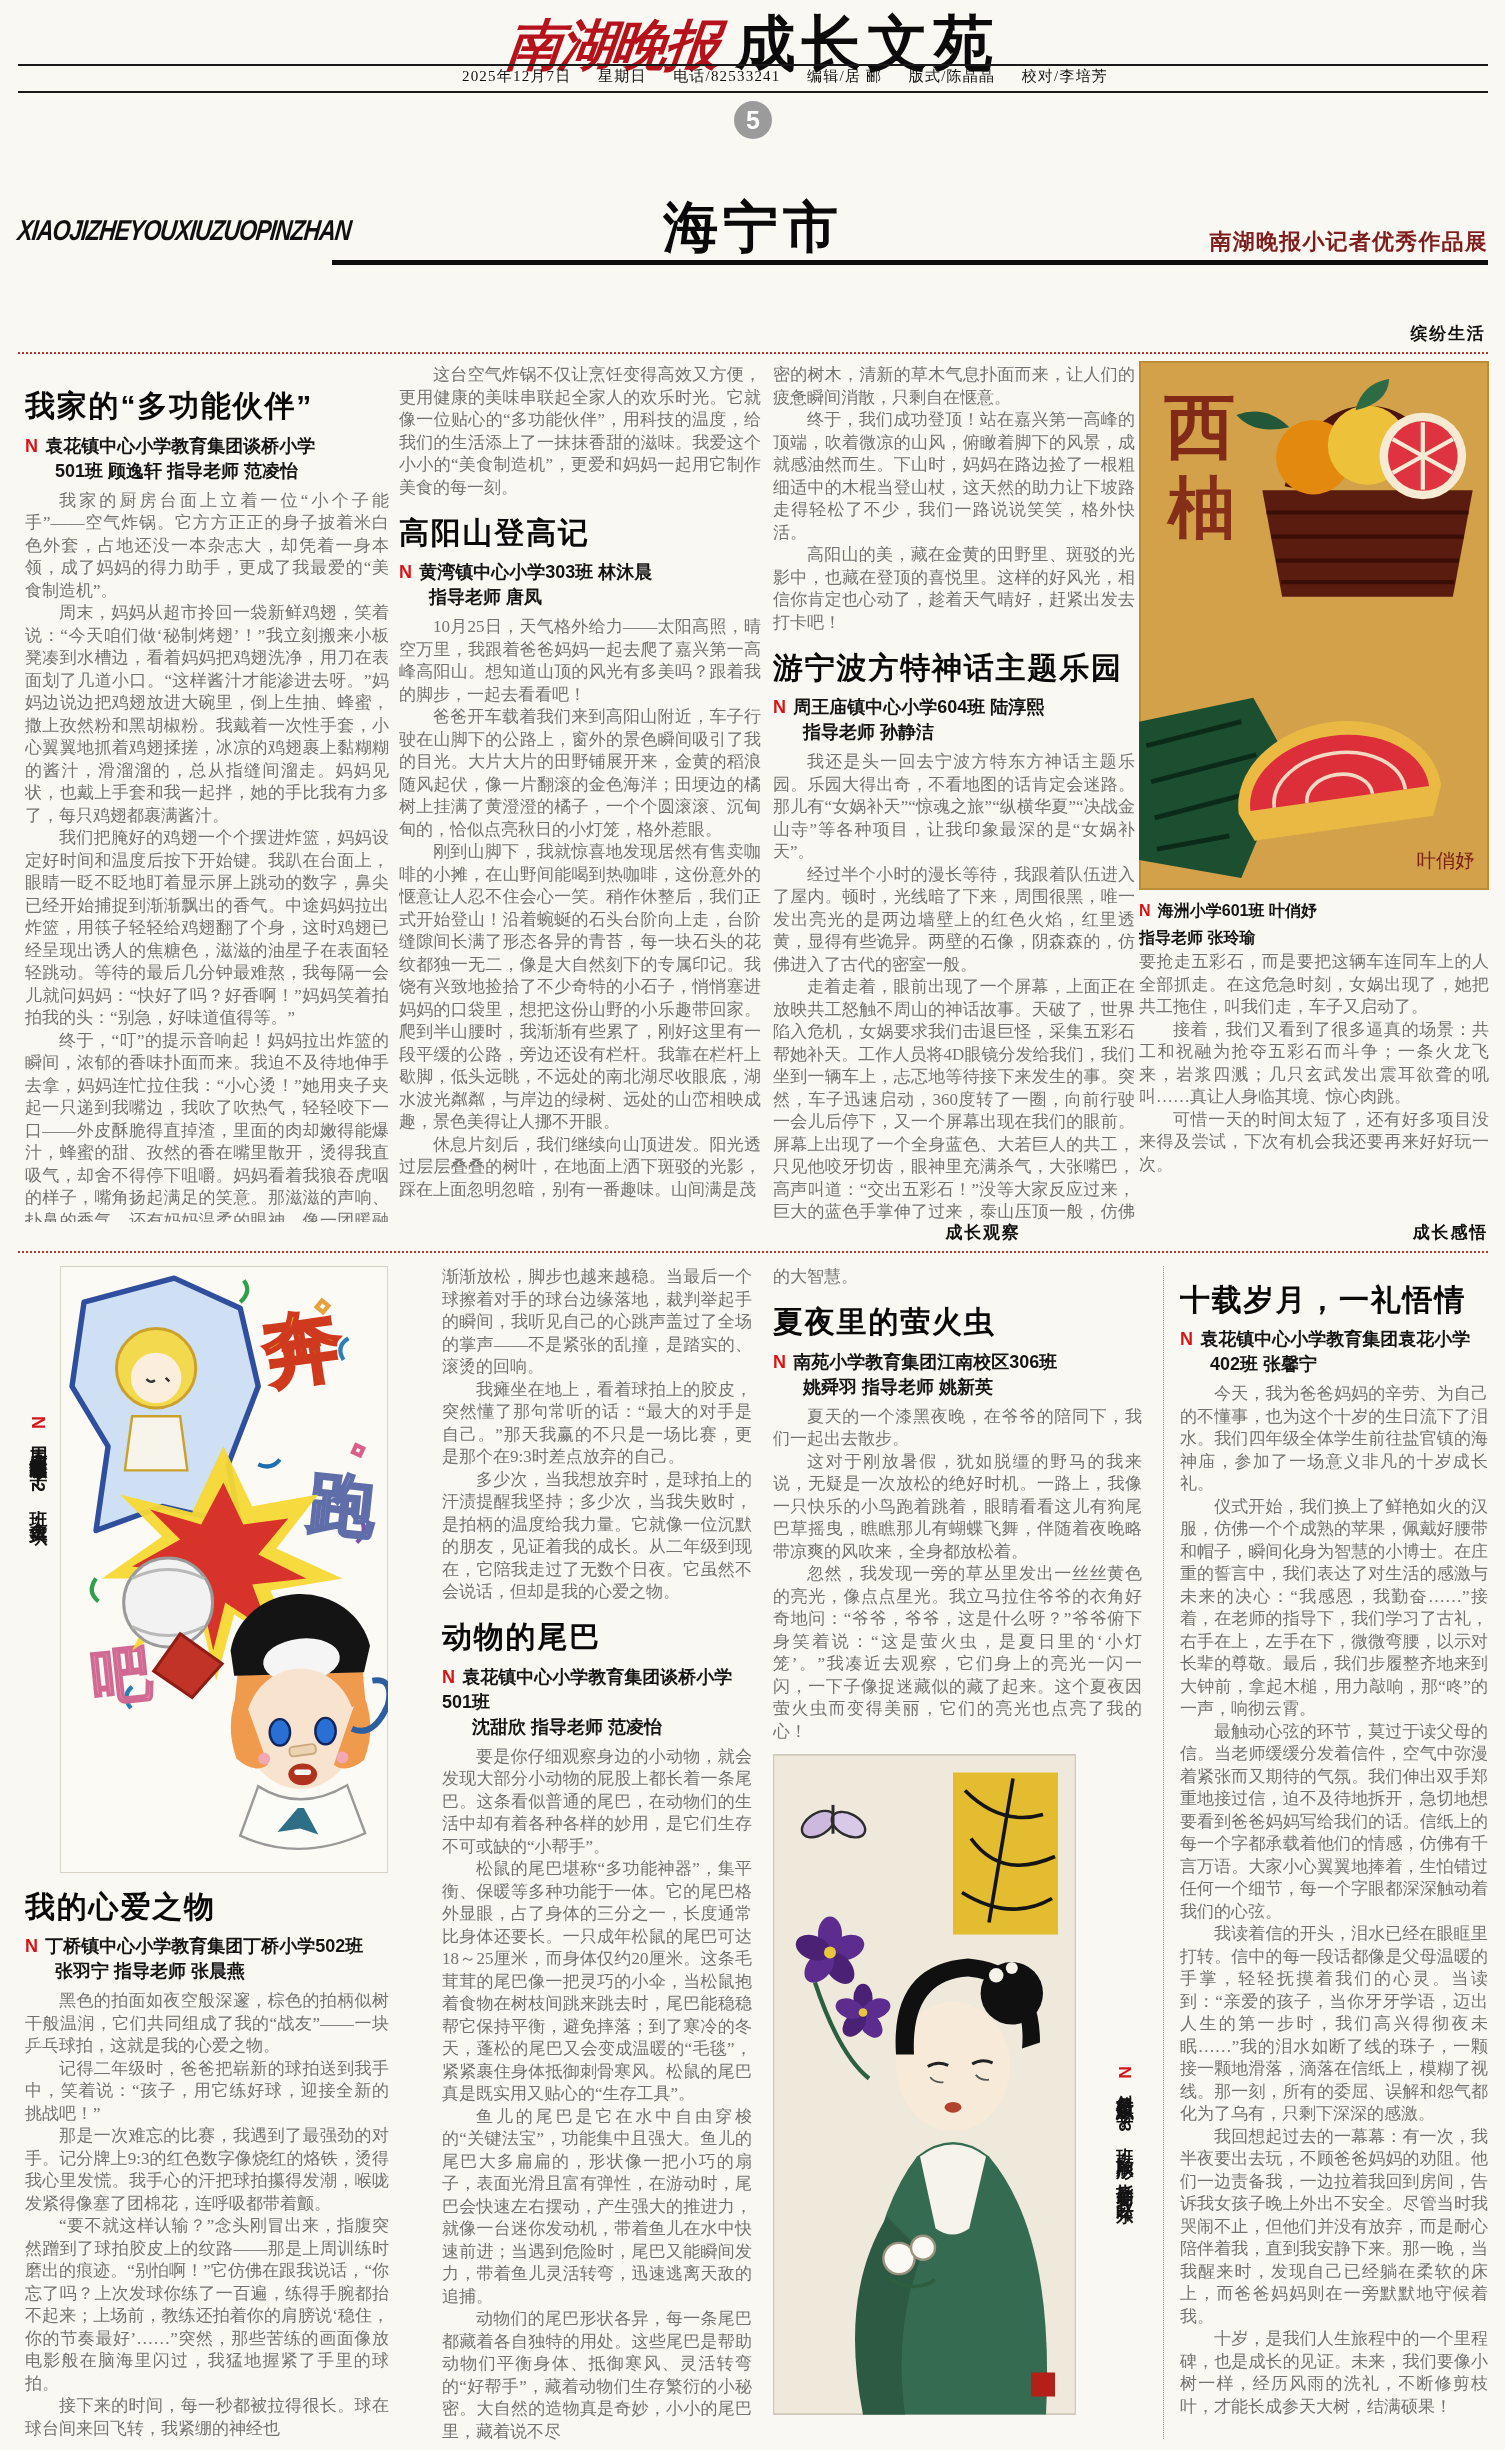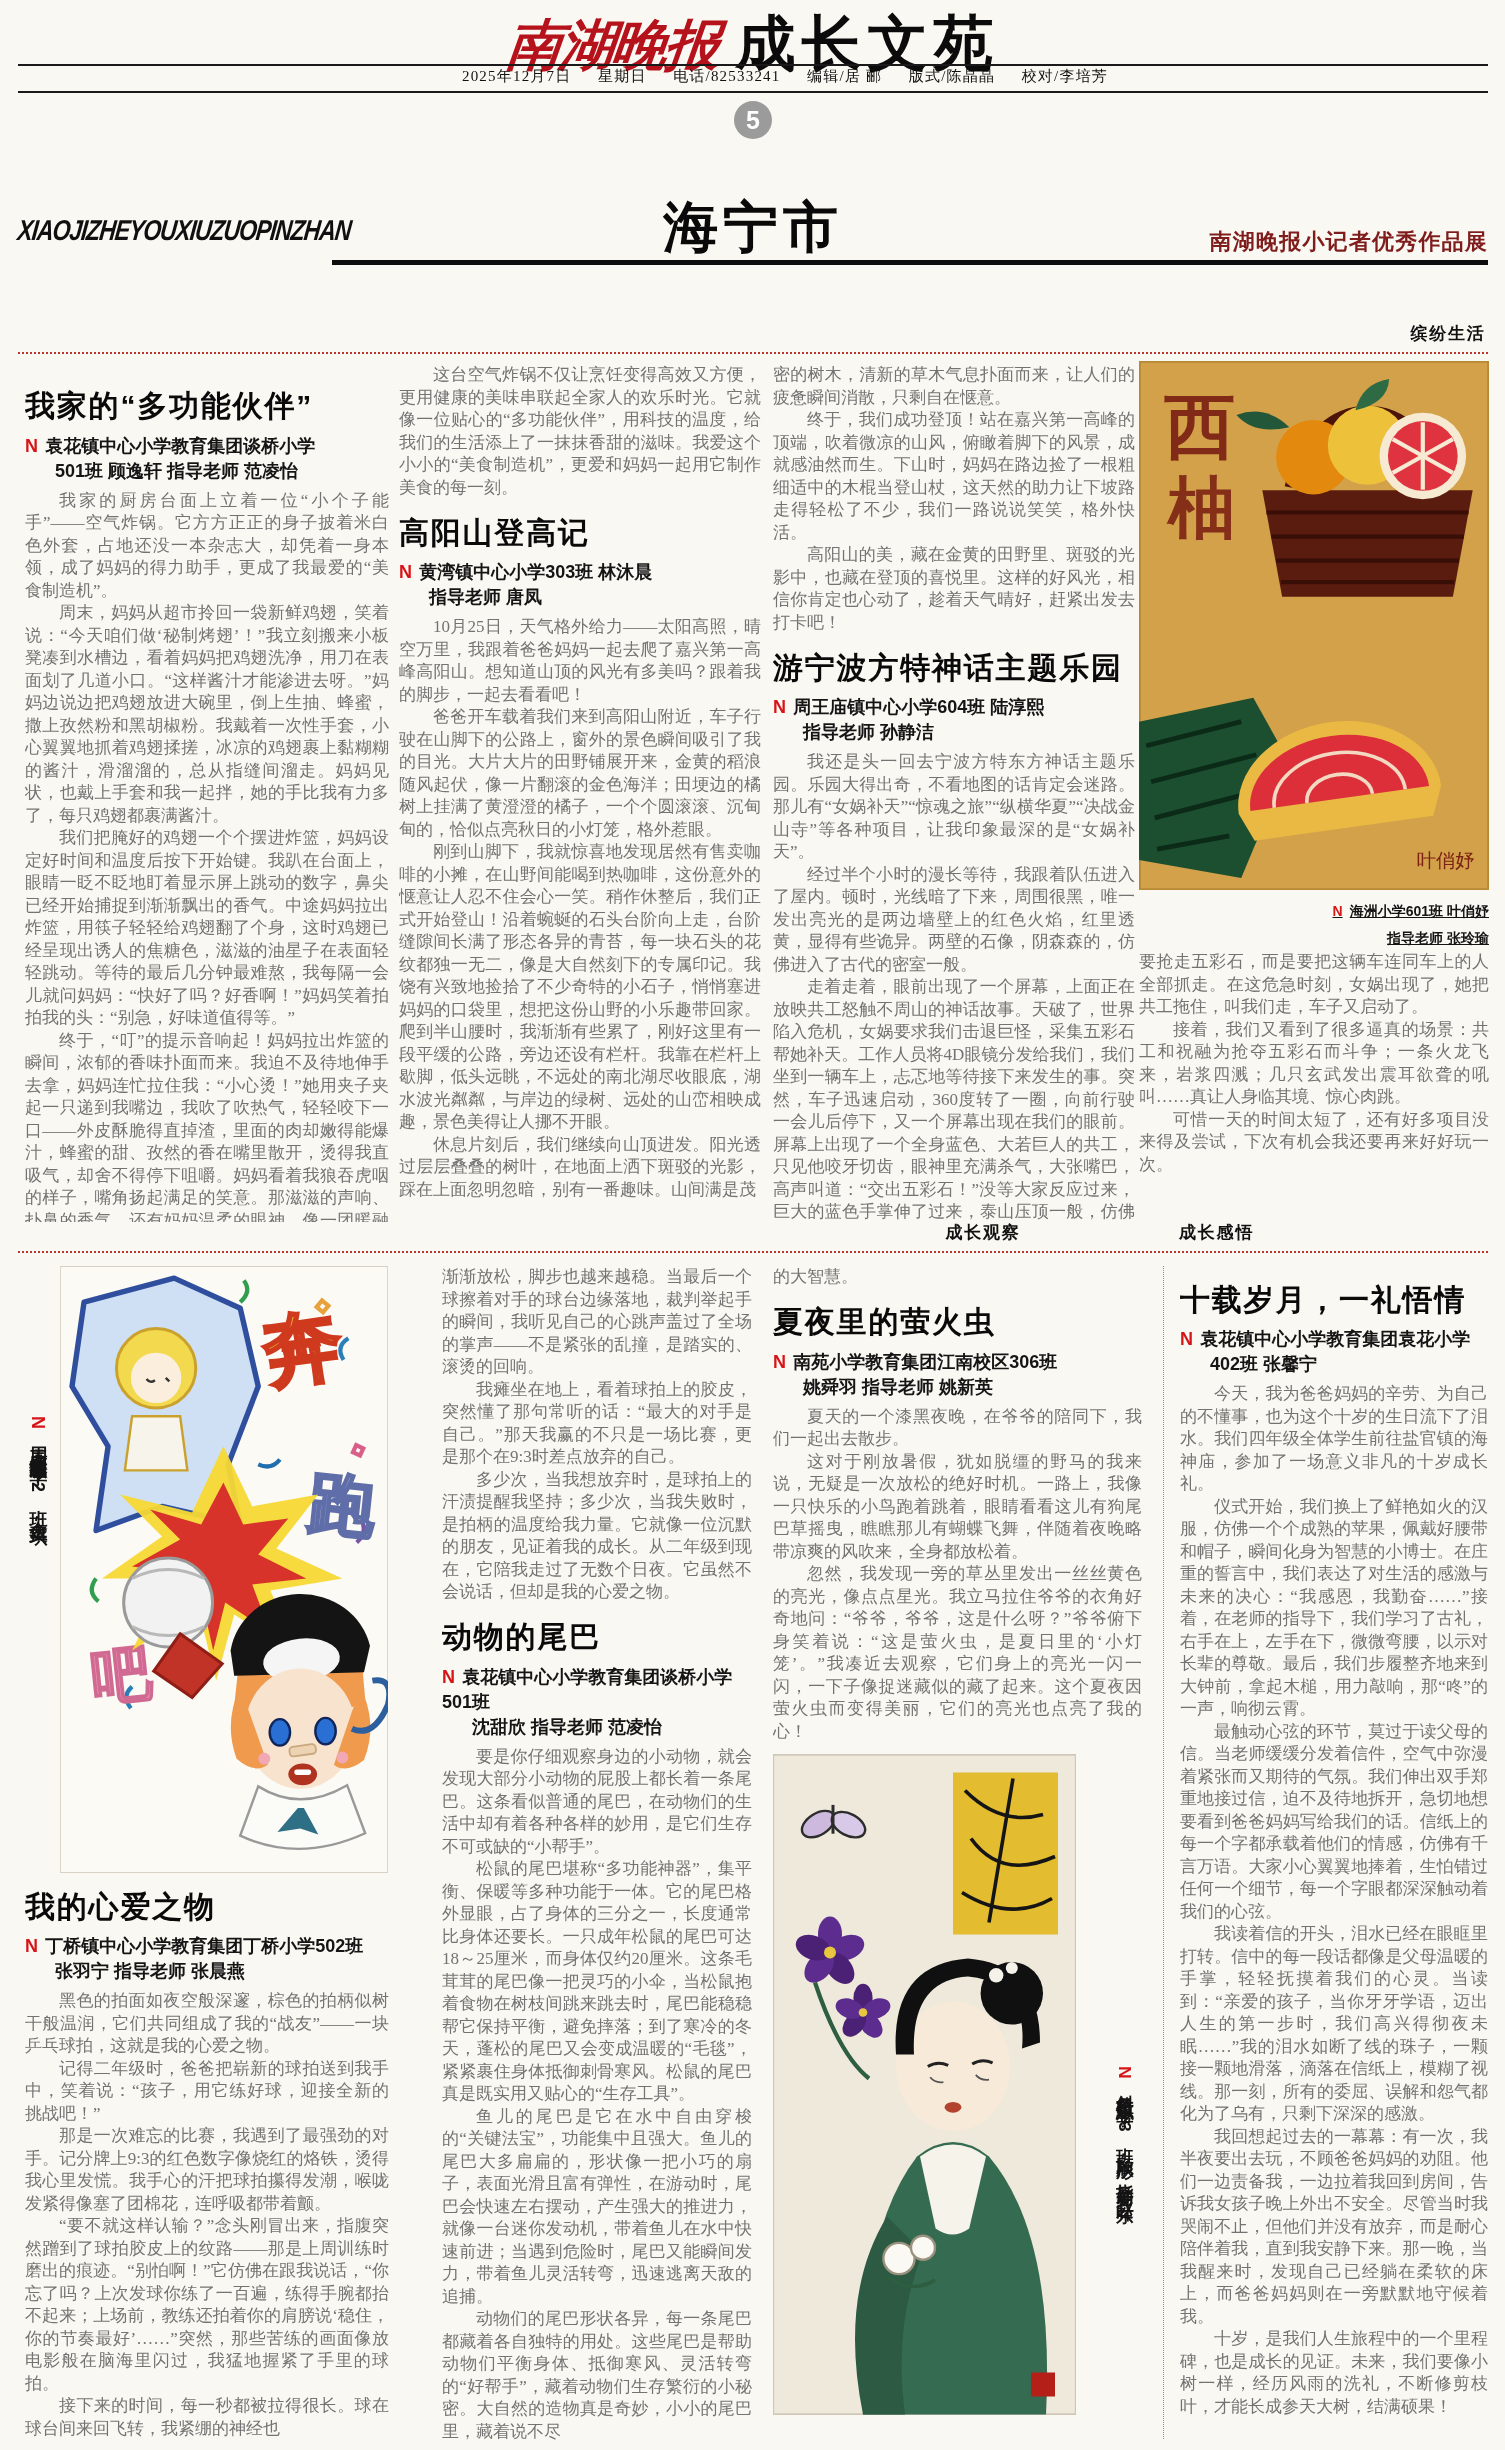--- a/index.html
+++ b/index.html
@@ -25,21 +25,21 @@
         transform-origin:left bottom;color:#101010;white-space:nowrap;}
   .city{position:absolute;top:191px;left:0;width:100%;text-align:center;font-family:"Liberation Sans",sans-serif;
         font-weight:900;font-size:55px;letter-spacing:4.8px;color:#090909;}
   .bsub{position:absolute;top:227px;right:18px;font-family:"Liberation Sans",sans-serif;font-weight:700;
         font-size:22px;color:#7f1d1d;letter-spacing:1.2px;}
   .thickrule{position:absolute;left:332px;right:18px;top:260px;height:4.8px;background:#0d0d0d;}
   .seclabel{position:absolute;font-family:"Liberation Sans",sans-serif;font-weight:700;font-size:17px;
         color:#111;letter-spacing:1.8px;}
   .lab-top{top:322px;right:20.4px;}
   .lab-obs{top:1221px;left:833px;width:300px;text-align:center;}
-  .lab-gan{top:1221px;left:1179px;width:309px;text-align:left;}
+  .lab-gan{top:1221px;left:1179px;width:309px;text-align:right;}
   .dotted{position:absolute;left:18px;right:18px;border-top:2.4px dotted #b8362c;}
   .dot1{top:352px;} .dot2{top:1251px;}
   .vdot{position:absolute;left:1163px;top:1266px;height:1173px;border-left:1.8px dotted #8d8d8d;}
   
   .col{position:absolute;overflow:hidden;}
   .colA{left:25px;top:364px;width:364px;height:858px;}
   .colB{left:399px;top:364px;width:362px;height:858px;}
   .colC{left:773px;top:364px;width:362px;height:858px;}
   .colD{left:1139px;top:361px;width:350px;height:862px;}
   .colE{left:25px;top:1266px;width:364px;height:1177px;}
@@ -48,22 +48,22 @@
   .colH{left:1180px;top:1266px;width:308px;height:1177px;}
   .headline{font-family:"Liberation Sans",sans-serif;font-weight:900;font-size:30px;line-height:1.2;
         color:#0a0a0a;letter-spacing:1.8px;margin:15.6px 0 9.6px 0;}
   .colA .headline{margin-top:24px;}
   .byline{font-family:"Liberation Sans",sans-serif;font-weight:700;font-size:18px;line-height:25px;color:#151515;}
   .byline2{padding-left:30px;}
   .nmark{color:#d61518;font-weight:900;margin-right:7.2px;font-family:"Liberation Sans",sans-serif;}
   .para{font-size:17px;line-height:22.5px;text-align:justify;text-indent:2em;margin:0;color:#737373;}
   .para.noind{text-indent:0;}
   .byline + .para, .byline2 + .para{margin-top:6px;}
-  .art-cap{font-family:"Liberation Sans",sans-serif;font-weight:700;font-size:14px;line-height:26.4px;
-        text-align:right;color:#141414;text-decoration:underline;}
+  .art-cap{font-family:"Liberation Sans",sans-serif;font-weight:700;font-size:16px;line-height:26.4px;
+        color:#141414;}
   .artbox{display:block;margin:0 0 8.4px 0;}
   .comic-svg{margin-left:35px;}
   .painting-row{display:flex;flex-direction:row;margin-top:10.8px;}
   .vcap{writing-mode:vertical-rl;font-family:"Liberation Sans",sans-serif;font-weight:700;font-size:17.4px;
         line-height:26.4px;letter-spacing:2.4px;padding-top:312px;color:#141414;width:62px;}
   .comic-cap{position:absolute;left:26.4px;top:1416px;height:751px;writing-mode:vertical-rl;
         font-family:"Liberation Sans",sans-serif;font-weight:700;font-size:18px;letter-spacing:3px;color:#141414;}
 </style>
 </head>
 <body>

